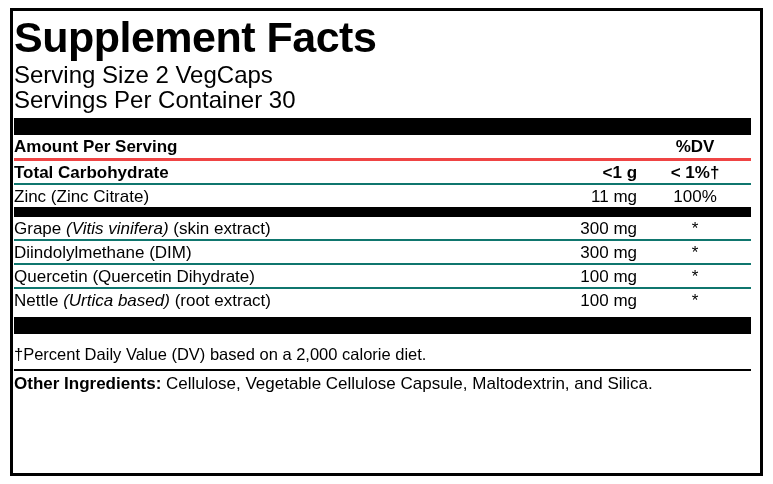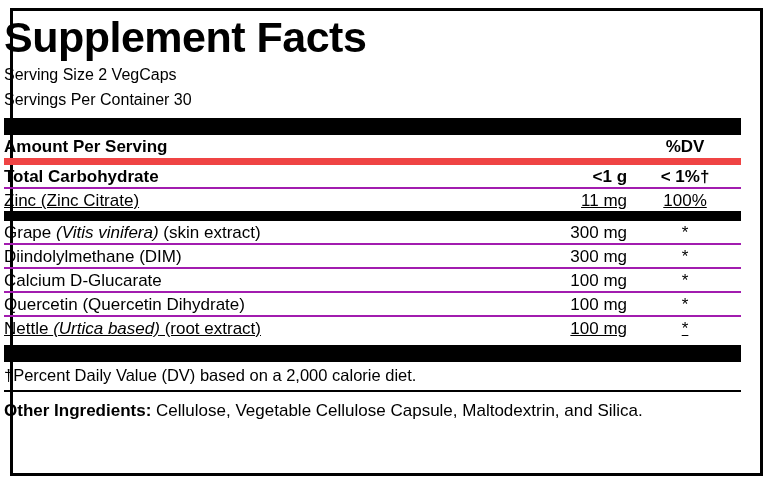--- a/index.html
+++ b/index.html
@@ -23,36 +23,36 @@
     position: absolute;
     left: 10px;
     top: 8px;
     width: 753px;
     height: 468px;
     border: 3px solid #000000;
     box-sizing: border-box;
   }
   .inner {
     position: absolute;
-    left: 4px;
+    left: 14px;
     top: 14px;
     width: 737px;
     box-sizing: border-box;
   }
   .title {
     font-size: 43px;
     font-weight: bold;
     line-height: 46px;
     letter-spacing: -0.5px;
     margin: 0;
     padding: 0 0 2px 0;
     white-space: nowrap;
   }
   .serving-line {
-    font-size: 16px;
+    font-size: 24px;
     line-height: 25px;
     white-space: nowrap;
   }
   .bar-thick {
     height: 17px;
     background: #000000;
     margin-top: 6px;
   }
   .bar-mid {
     height: 10px;
@@ -72,45 +72,45 @@
     vertical-align: bottom;
     font-size: 17px;
     line-height: 19px;
     white-space: nowrap;
   }
   .col-name { width: 418px; }
   .col-amt  { width: 194px; text-align: right; padding-right: 6px !important; }
   .col-dv   { width: 105px; text-align: center; padding-right: 4px !important; }
 
   tr.row td {
-    border-bottom: 2px solid #a21caf;
+    border-bottom: 2px solid #0f766e;
     padding-top: 2px !important;
     padding-bottom: 1px !important;
   }
-  tr.row.noborder td { border-bottom: none; text-decoration: underline; }
+  tr.row.noborder td { border-bottom: none; }
   .bold { font-weight: bold; }
   .ital { font-style: italic; }
 
   .amount-header td {
     font-size: 17px;
     font-weight: bold;
     padding-top: 2px !important;
     padding-bottom: 2px !important;
-    border-bottom: 7px solid #ef4444;
+    border-bottom: 3px solid #ef4444;
     margin-left: 21px;
   }
   .footnotes {
     font-size: 16.5px;
     line-height: 21px;
-    padding-top: 3px;
+    padding-top: 10px;
   }
   .other-ing {
     font-size: 17px;
     line-height: 21px;
-    padding-top: 8px;
+    padding-top: 2px;
     white-space: nowrap;
   }
   .other-ing .lbl { font-weight: bold; }
   .gap-small { height: 4px; }
 </style>
 </head>
 <body>
 
 <div class="panel">
   <div class="frame"></div>
@@ -164,25 +164,20 @@
           <td><span>Grape </span><span class="ital">(Vitis vinifera)</span><span> (skin extract)</span></td>
           <td class="col-amt">300 mg</td>
           <td class="col-dv">*</td>
         </tr>
         <tr class="row">
           <td><span>Diindolylmethane (DIM)</span><span class="ital"></span><span></span></td>
           <td class="col-amt">300 mg</td>
           <td class="col-dv">*</td>
         </tr>
         <tr class="row">
-          <td><span>Calcium D-Glucarate</span><span class="ital"></span><span></span></td>
-          <td class="col-amt">100 mg</td>
-          <td class="col-dv">*</td>
-        </tr>
-        <tr class="row">
           <td><span>Quercetin (Quercetin Dihydrate)</span><span class="ital"></span><span></span></td>
           <td class="col-amt">100 mg</td>
           <td class="col-dv">*</td>
         </tr>
         <tr class="row noborder">
           <td><span>Nettle </span><span class="ital">(Urtica based)</span><span> (root extract)</span></td>
           <td class="col-amt">100 mg</td>
           <td class="col-dv">*</td>
         </tr>
       </tbody>

